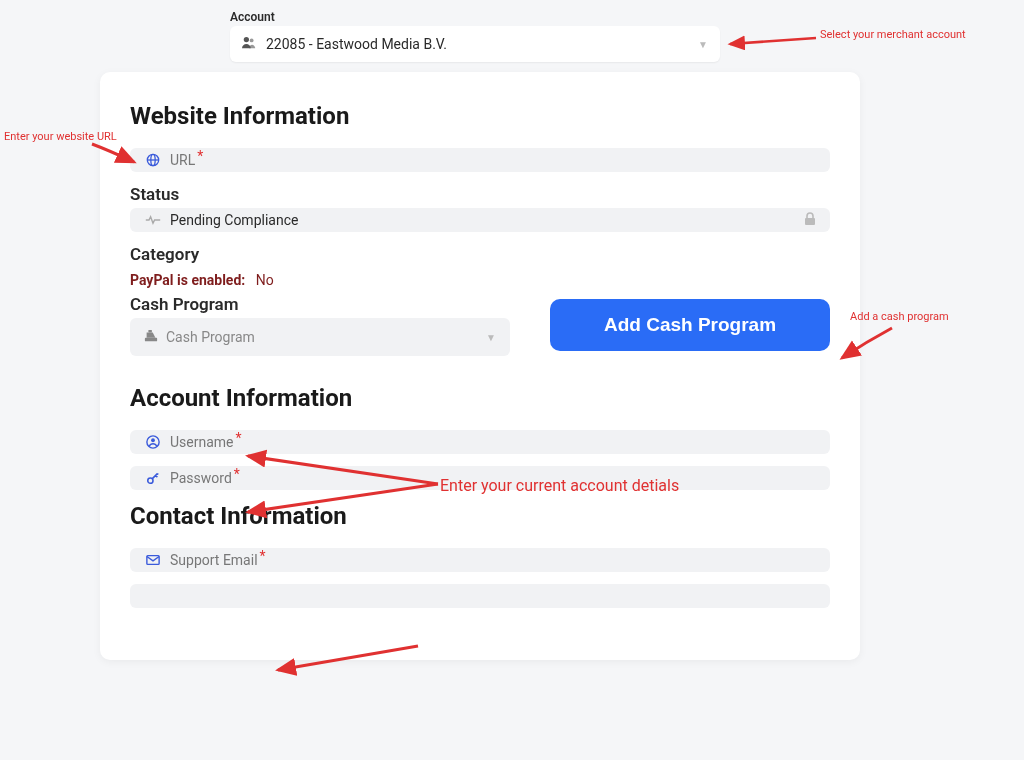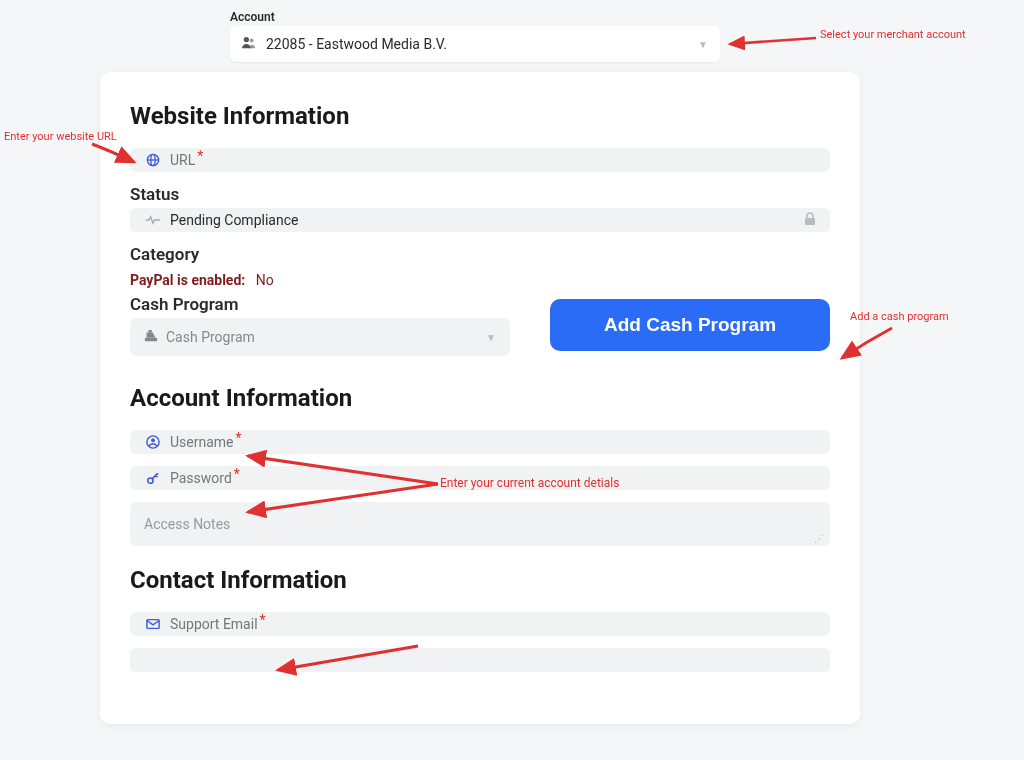--- a/index.html
+++ b/index.html
@@ -277,24 +277,20 @@
       <span class="icon">
         <svg width="14" height="14" viewBox="0 0 16 16" fill="none" stroke="currentColor" stroke-width="1.8">
             <circle cx="5" cy="11" r="3"></circle>
             <path d="M7 9l6-6M11 5l2 2M13 3l1 1"></path>
           </svg>
       </span>
       <span>Password</span>
       <span class="req">*</span>
     </div>
 
-    <div class="textarea-field">
-      <span>Access Notes</span>
-      <span class="grip">⋰</span>
-    </div>
 
     <h2 class="section">Contact Information</h2>
 
     <div class="field">
       <span class="icon">
         <svg width="14" height="12" viewBox="0 0 16 12" fill="none" stroke="currentColor" stroke-width="1.6">
             <rect x="1" y="1" width="14" height="10" rx="1"></rect>
             <path d="M1 2l7 5 7-5"></path>
           </svg>
       </span>
@@ -332,21 +328,21 @@
   <div class="annot" style="left:850px;top:310px;">Add a cash program</div>
   <svg class="arrow" style="left:836px;top:324px;" width="60" height="40">
     <defs>
         <marker id="ah3" markerWidth="8" markerHeight="8" refX="6" refY="3" orient="auto">
           <path d="M0,0 L7,3 L0,6 Z" fill="#e03131"></path>
         </marker>
       </defs>
     <path d="M56 4 Q 30 18 6 34" stroke="#e03131" stroke-width="3" fill="none" marker-end="url(#ah3)"></path>
   </svg>
 
-  <div class="annot" style="left:440px;top:476px;font-size:12px;">Enter your current account detials</div>
+  <div class="annot" style="left:440px;top:476px;font-size:16px;">Enter your current account detials</div>
   <svg class="arrow" style="left:242px;top:448px;" width="200" height="72">
     <defs>
         <marker id="ah4" markerWidth="8" markerHeight="8" refX="6" refY="3" orient="auto">
           <path d="M0,0 L7,3 L0,6 Z" fill="#e03131"></path>
         </marker>
       </defs>
     <line x1="196" y1="36" x2="6" y2="8" stroke="#e03131" stroke-width="3" marker-end="url(#ah4)"></line>
     <line x1="196" y1="36" x2="6" y2="64" stroke="#e03131" stroke-width="3" marker-end="url(#ah4)"></line>
   </svg>
 

